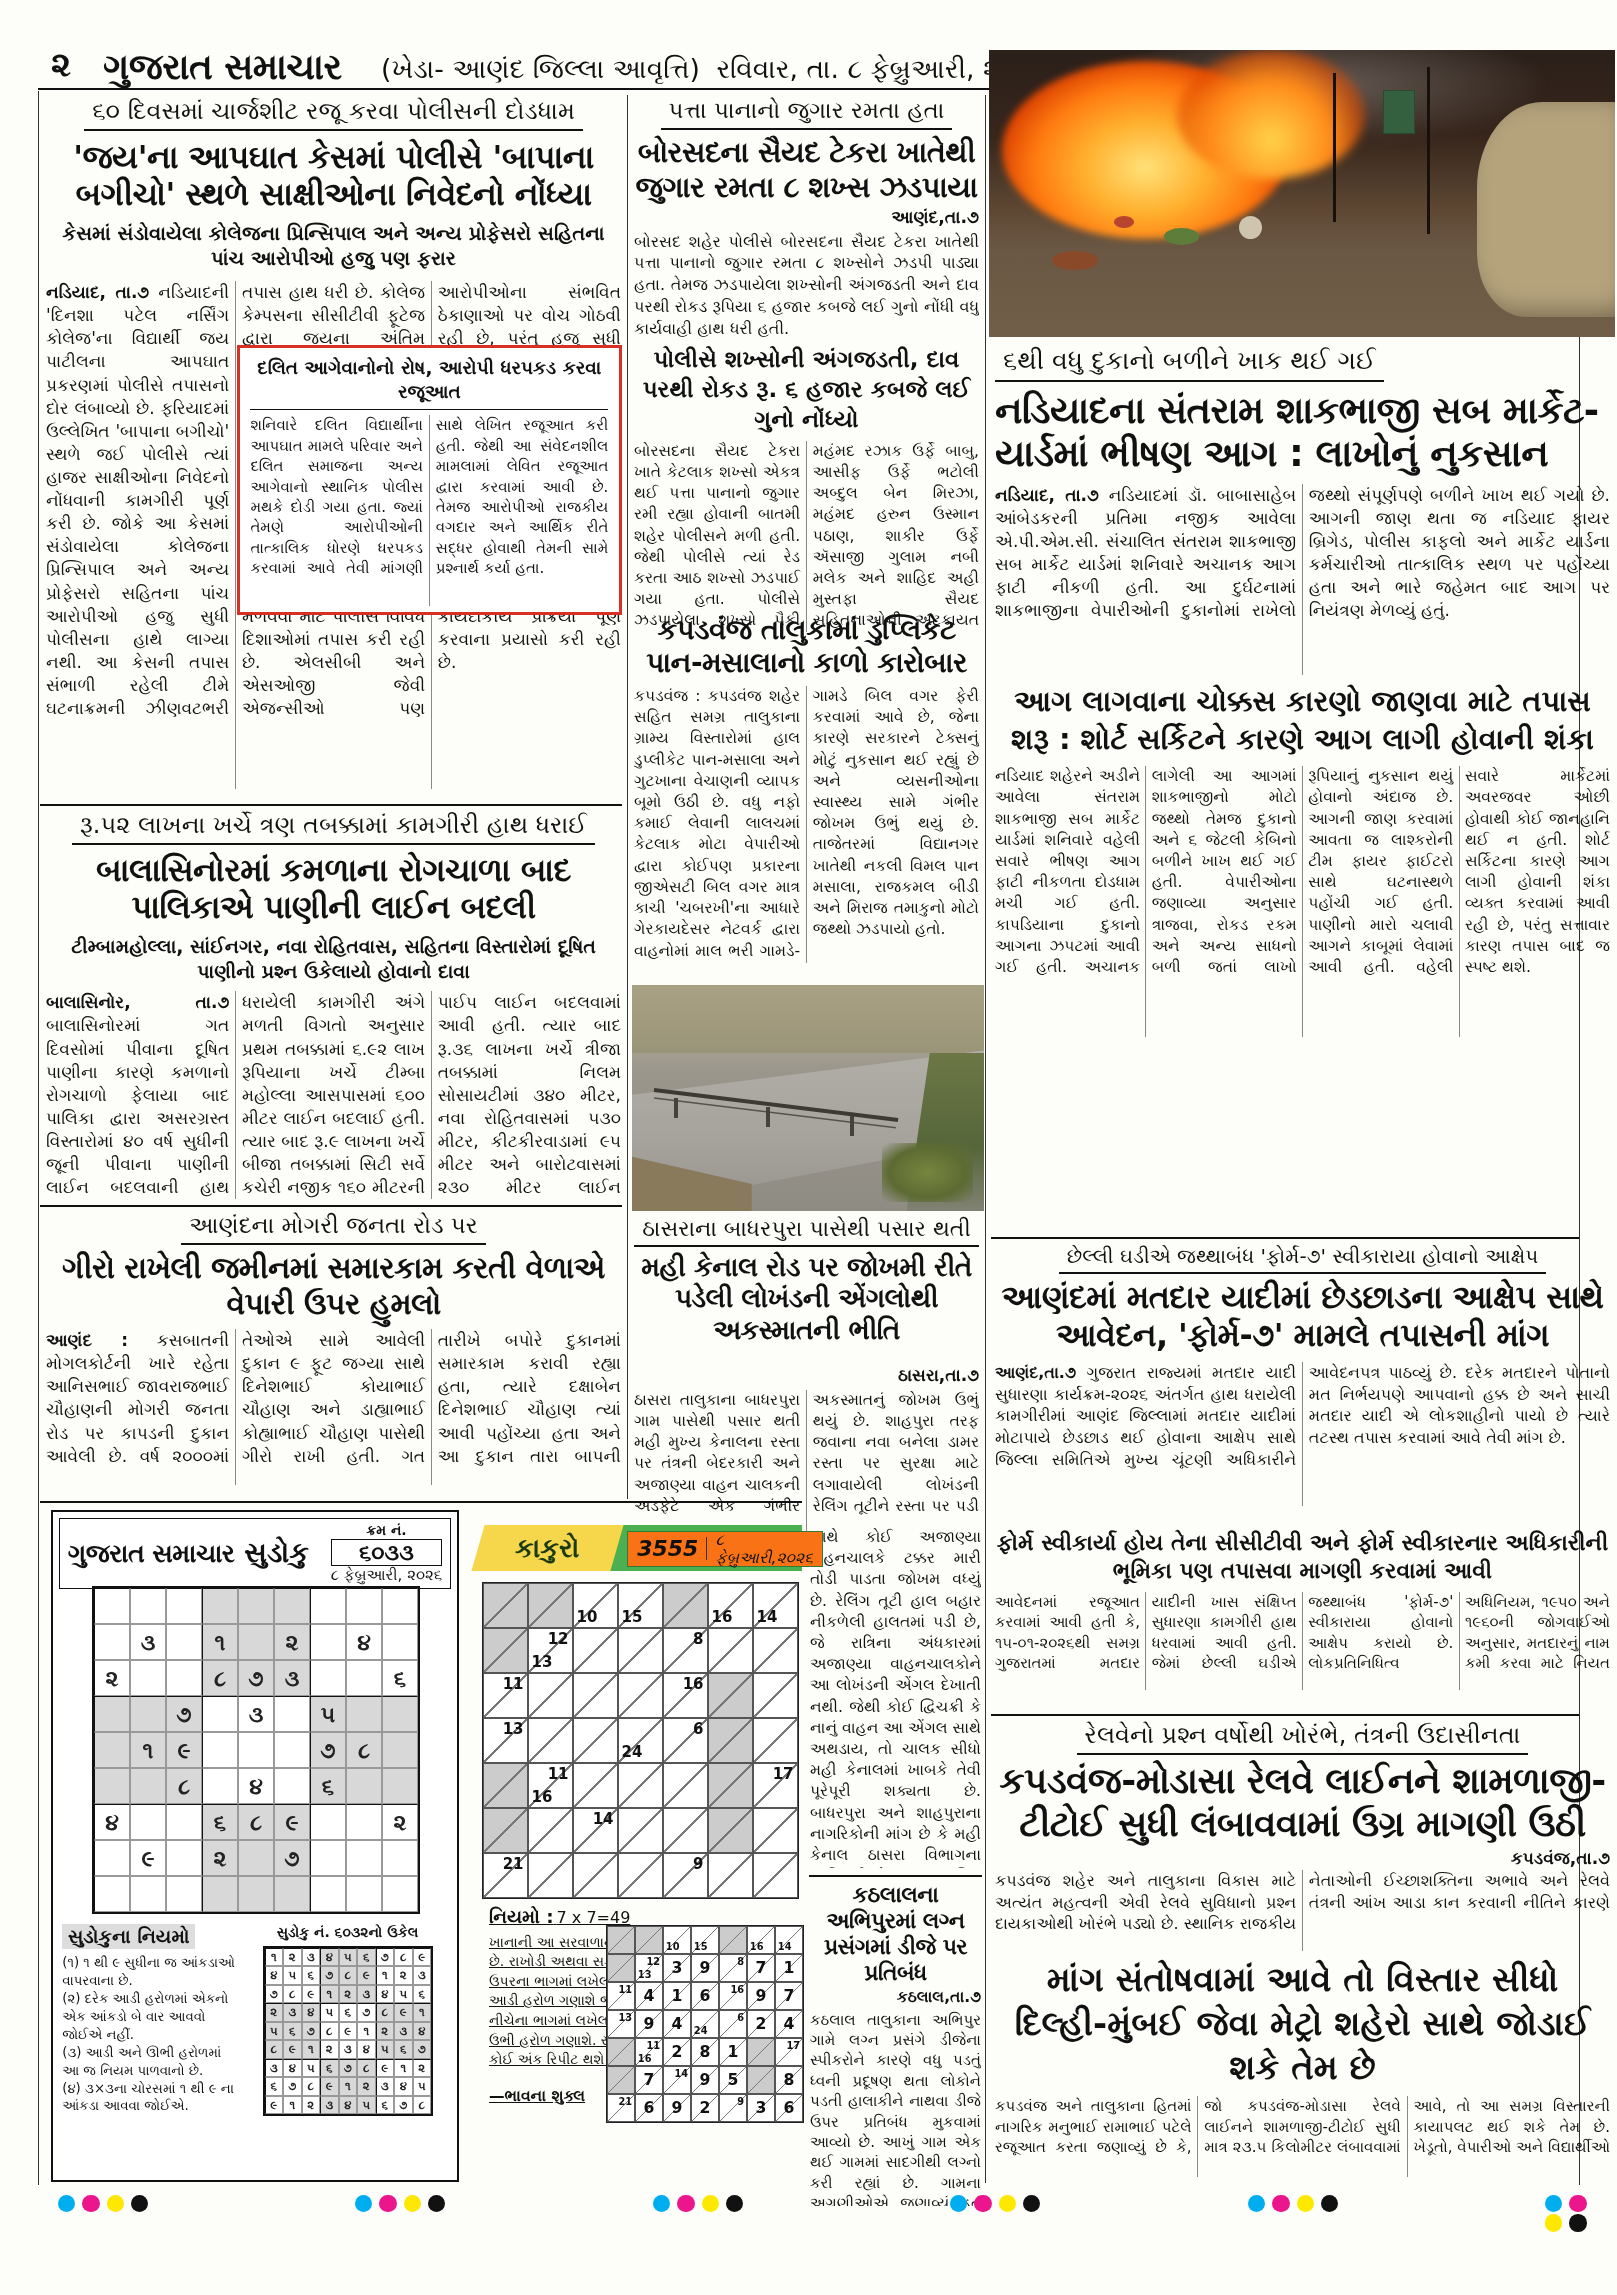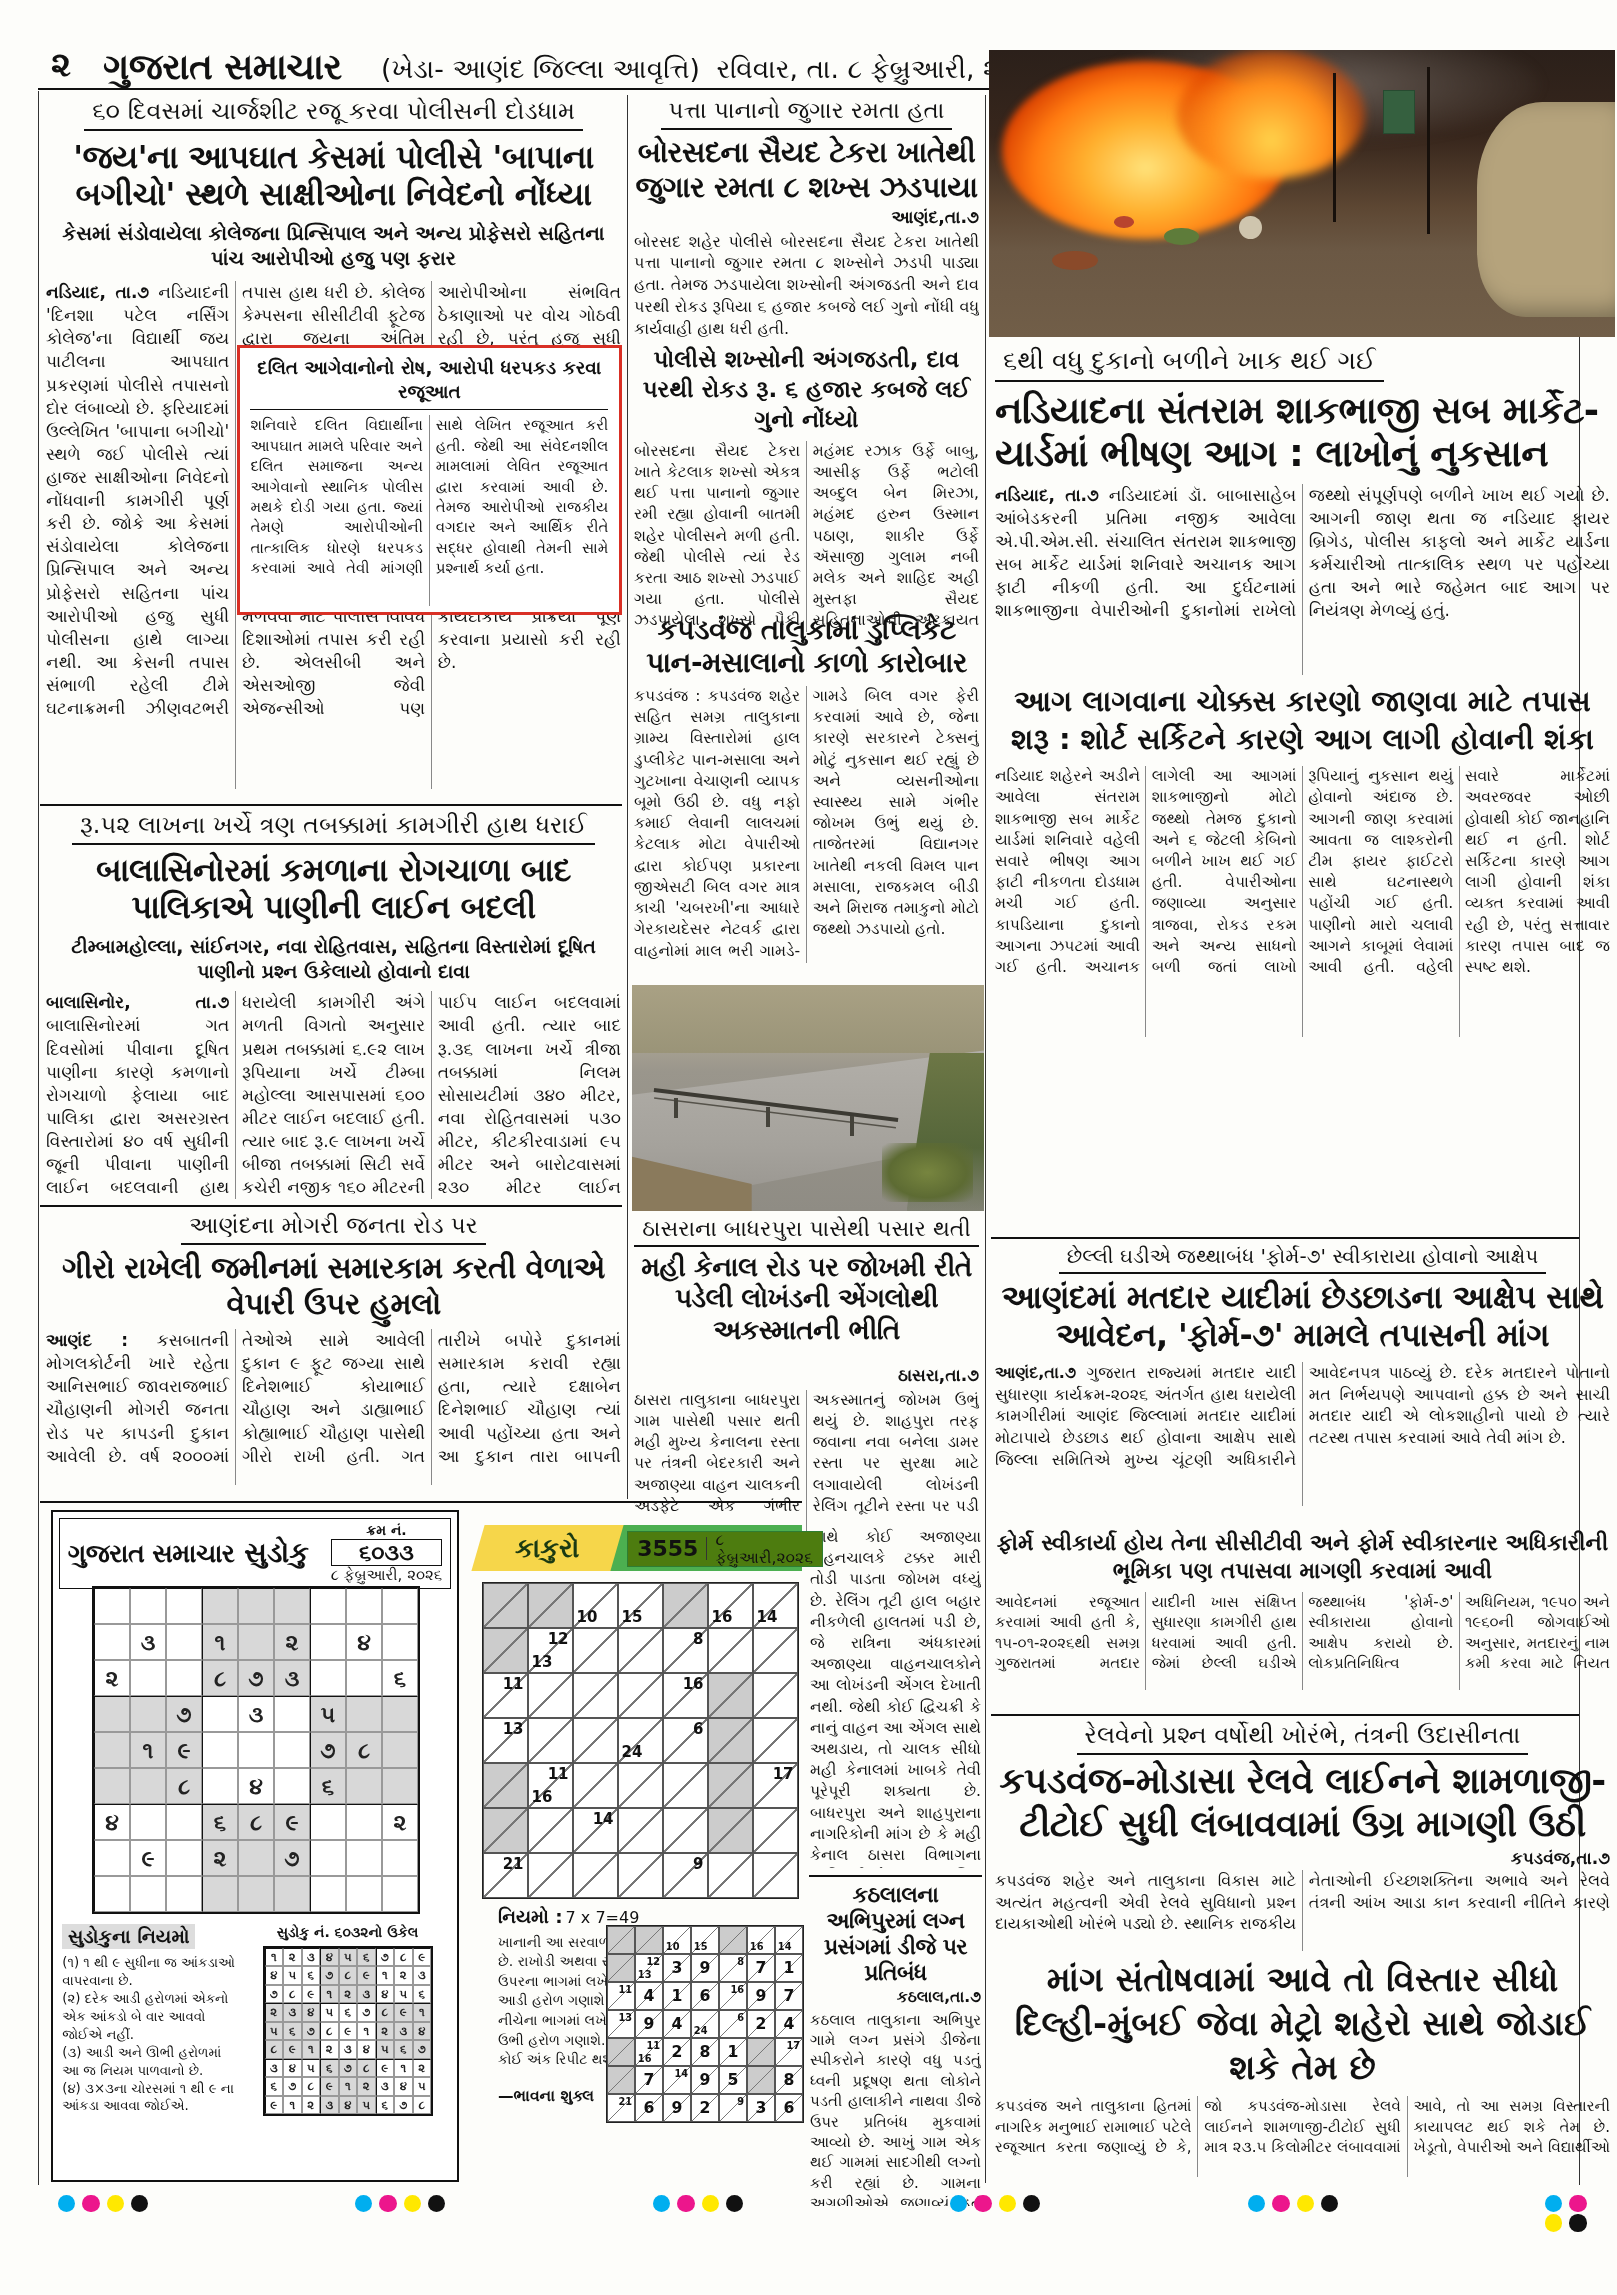--- a/index.html
+++ b/index.html
@@ -48,21 +48,21 @@
   .panel-head{border:1.7px solid #111;margin:5.8px;display:flex;align-items:center;justify-content:space-between;padding:3.5px 8px;}
   .su-logo{font-weight:900;letter-spacing:-0.6px;}
   .su-grid{display:grid;border:2.3px solid #111;background:#fff;}
   .su-cell{border:0.6px solid #999;display:flex;align-items:center;justify-content:center;font-weight:bold;color:#222;box-sizing:border-box;}
   .su-sh{background:#d8d8d8;}
   .su-bl{border-left:1.7px solid #111 !important;}
   .su-bt{border-top:1.7px solid #111 !important;}
   
   .kk-head-yellow{background:#f6d64a;transform:skewX(-16deg);display:flex;align-items:center;justify-content:center;}
   .kk-head-green{background:#4caf50;}
-  .kk-numbox{background:#4d7c0f;border:1.2px solid #2e7d32;display:flex;align-items:center;gap:8px;padding:1.2px 9.2px;}
+  .kk-numbox{background:#f97316;border:1.2px solid #2e7d32;display:flex;align-items:center;gap:8px;padding:1.2px 9.2px;font-style:italic;}
   .k-grid{display:grid;border:1.7px solid #222;background:#fff;}
   .k-cell{position:relative;border:0.6px solid #555;box-sizing:border-box;
      background-image:linear-gradient(to bottom right,transparent 48.6%,#777 48.6%,#777 51.4%,transparent 51.4%);}
   .k-g{background-color:#cccccc;}
   .ka{position:absolute;top:3%;right:7%;font-weight:bold;}
   .kb{position:absolute;bottom:3%;left:7%;font-weight:bold;}
   .kv{position:absolute;top:50%;left:50%;transform:translate(-50%,-52%);font-weight:900;}
   .dot{border-radius:50%;width:17.3px;height:17.3px;display:inline-block;margin-right:7px;}
 </style>
 </head>
@@ -487,21 +487,21 @@
         </div>
         <div class="k-cell"></div>
         <div class="k-cell"></div>
         <div class="k-cell"></div>
         <div class="k-cell">
           <span class="ka">9</span>
         </div>
         <div class="k-cell"></div>
         <div class="k-cell"></div>
       </div>
-    <div class="abs" style="left:20px;top:381px;width:173px;">
+    <div class="abs" style="left:11px;top:381px;width:173px;text-decoration:underline;">
       <span style="font-size:18.5px;font-weight:900;">નિયમો :</span>
       <span style="font-size:16px;">7 x 7=49</span>
       <div style="font-size:14px;line-height:1.4;margin-top:4.6px;">ખાનાની આ સરવાળાની રમત છે. રાખોડી અથવા સફેદ રંગની ઉપરના ભાગમાં લખેલ અંક આડી હરોળ ગણાશે જ્યારે નીચેના ભાગમાં લખેલ અંક ઉભી હરોળ ગણાશે. રમતમાં કોઈ અંક રિપીટ થશે નહીં.</div>
       <div style="font-size:15.6px;font-weight:bold;margin-top:17.3px;">—ભાવના શુક્લ</div>
     </div>
     <div id="kakuro-solution" class="k-grid abs" style="left:128px;top:400px;grid-template-columns:repeat(7,28px);grid-auto-rows:28px;font-size:9.8px;">
         <div class="k-cell k-g"></div>
         <div class="k-cell k-g"></div>
         <div class="k-cell">
           <span class="kb">10</span>

